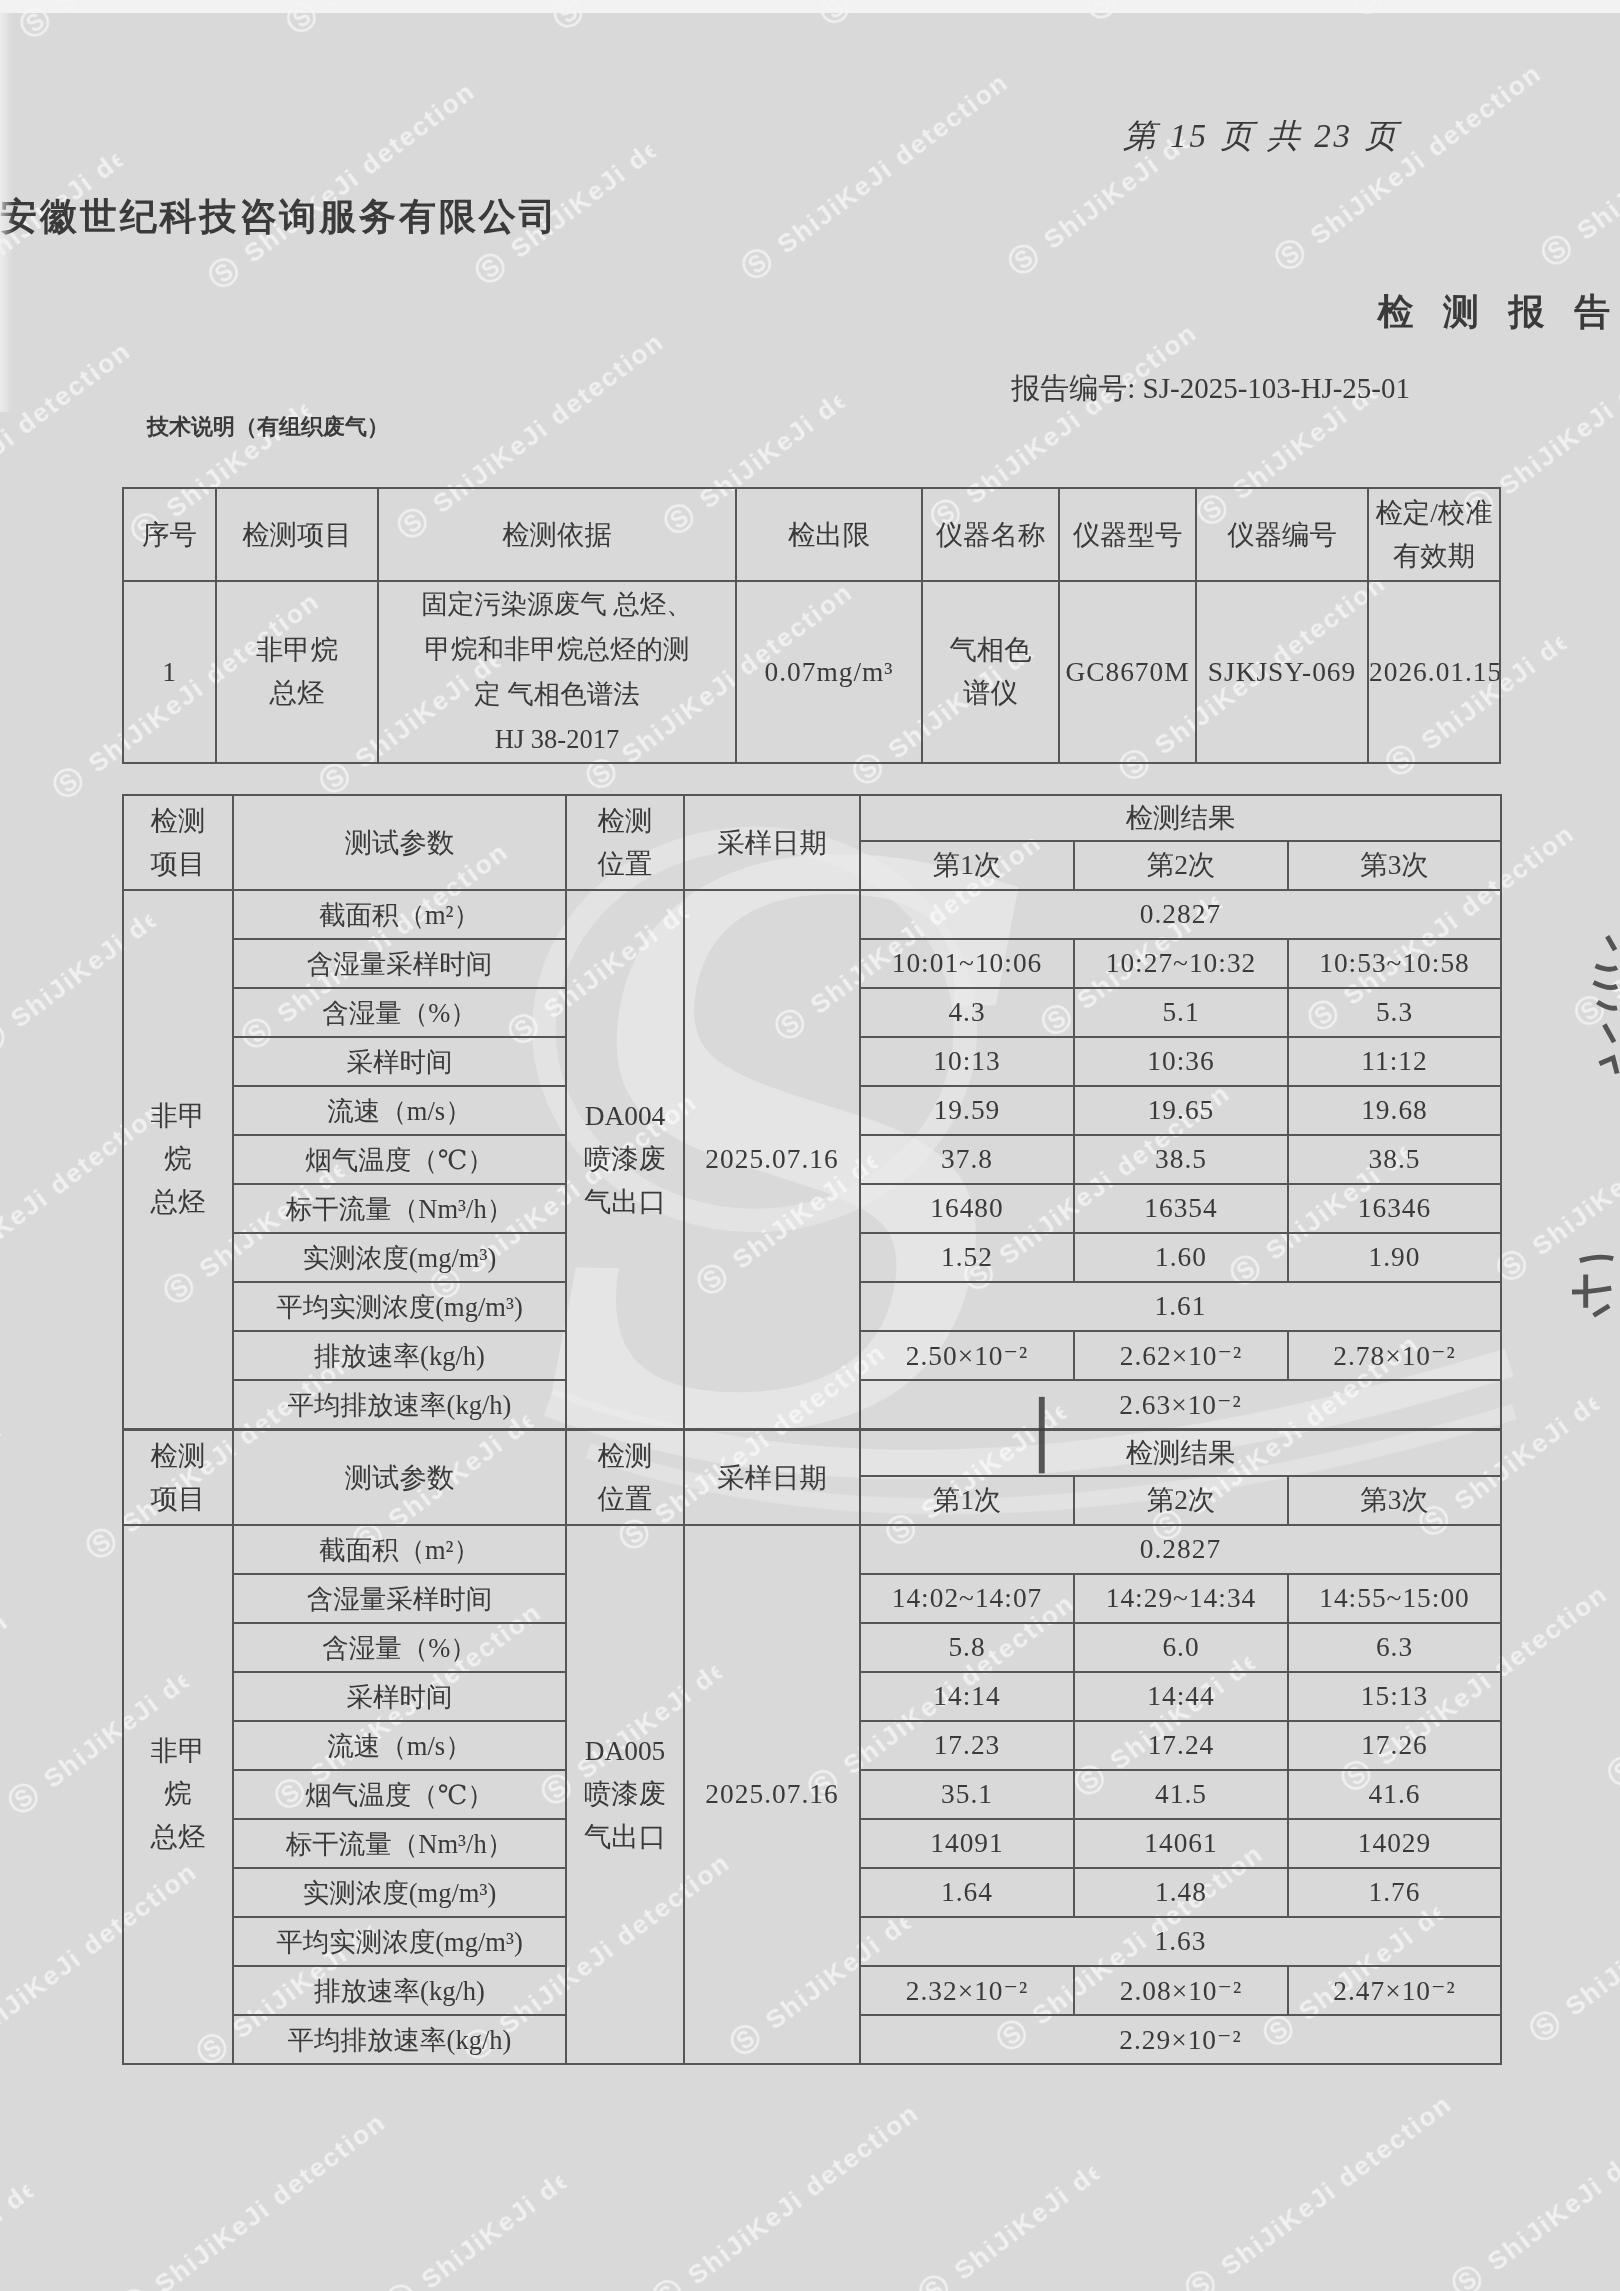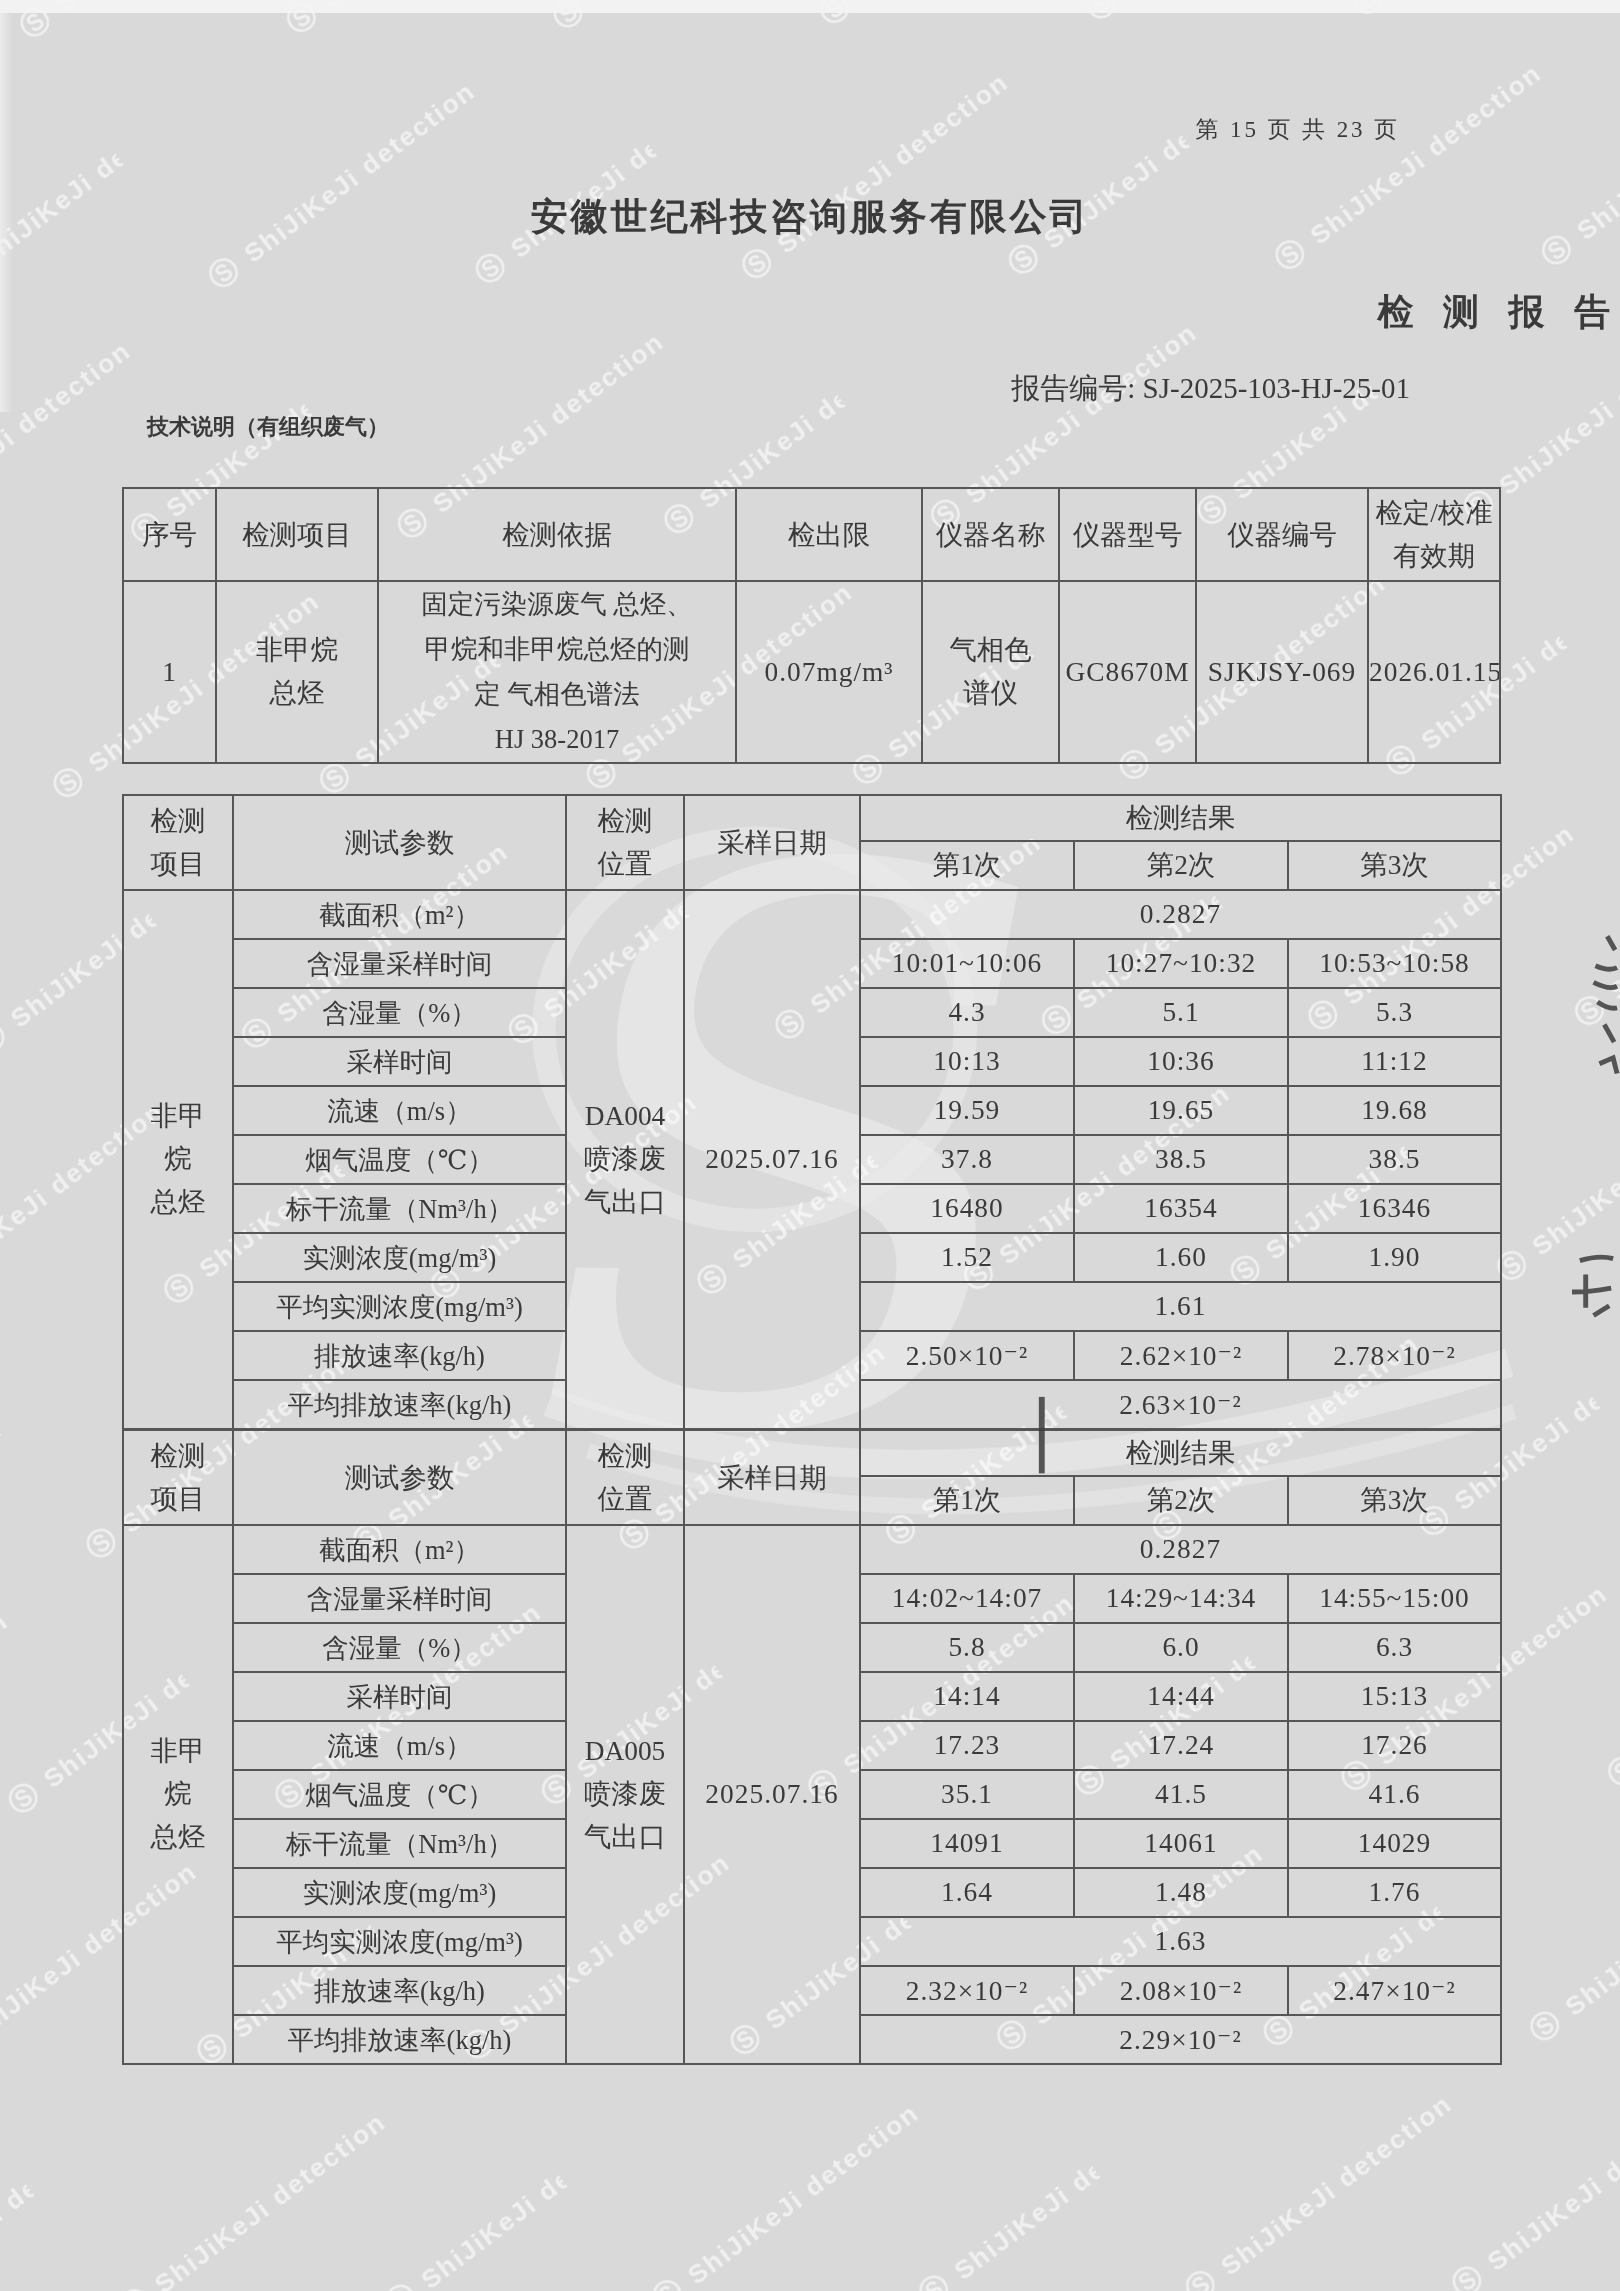--- a/index.html
+++ b/index.html
@@ -9,22 +9,22 @@
     background: var(--paper, #d9d9d9);
     overflow:hidden;
     font-family:"Liberation Serif","DejaVu Serif",serif;
     color: var(--ink, #3a3a3a);
   }
   .layer-wm { position:absolute; inset:0; z-index:0; }
   .layer-content { position:absolute; inset:0; z-index:2; }
   .scan-edge-top { position:absolute; top:0; left:0; width:100%; height:12.7px; background:#f4f4f4; opacity:.9; z-index:3; }
   .scan-edge-left { position:absolute; top:0; left:0; width:13.7px; height:412px; background:linear-gradient(90deg,#f2f2f2,rgba(242,242,242,0)); opacity:.7; z-index:3; }
 
-  .page-num { position:absolute; top:114px; right:220px; font-size:23px; letter-spacing:2.9px; white-space:nowrap; }
-  .company  { position:absolute; top:192px; left:0; width:100%; text-align:center; font-size:37px; font-weight:700; letter-spacing:2.9px; font-family:"Liberation Sans","DejaVu Sans",sans-serif; }
+  .page-num { position:absolute; top:114px; right:220px; font-size:33px; letter-spacing:2.9px; white-space:nowrap;font-style:italic; }
+  .company  { position:absolute; top:192px; left:0; width:100%; text-align:left; font-size:37px; font-weight:700; letter-spacing:2.9px; font-family:"Liberation Sans","DejaVu Sans",sans-serif; }
   .report-title { position:absolute; top:288px; left:0; width:100%; text-align:right; font-size:36px; font-weight:700; letter-spacing:9.8px; font-family:"Liberation Sans","DejaVu Sans",sans-serif; }
   .report-no { position:absolute; top:369px; right:210px; font-size:29px; white-space:nowrap; }
   .section-title { position:absolute; top:412px; left:147px; font-size:22px; font-weight:700; font-family:"Liberation Sans","DejaVu Sans",sans-serif; }
 
   table { border-collapse:collapse; table-layout:fixed; position:absolute; left:122px; background:transparent; }
   td, th { border:2px solid var(--line,#565656); text-align:center; vertical-align:middle; padding:0; font-weight:normal; overflow:hidden; }
   th { font-size:27.4px; }
   td { font-size:27.4px; }
   .ln { display:block; line-height:43px; }
   .t1 { top:487px; width:1377px; }

